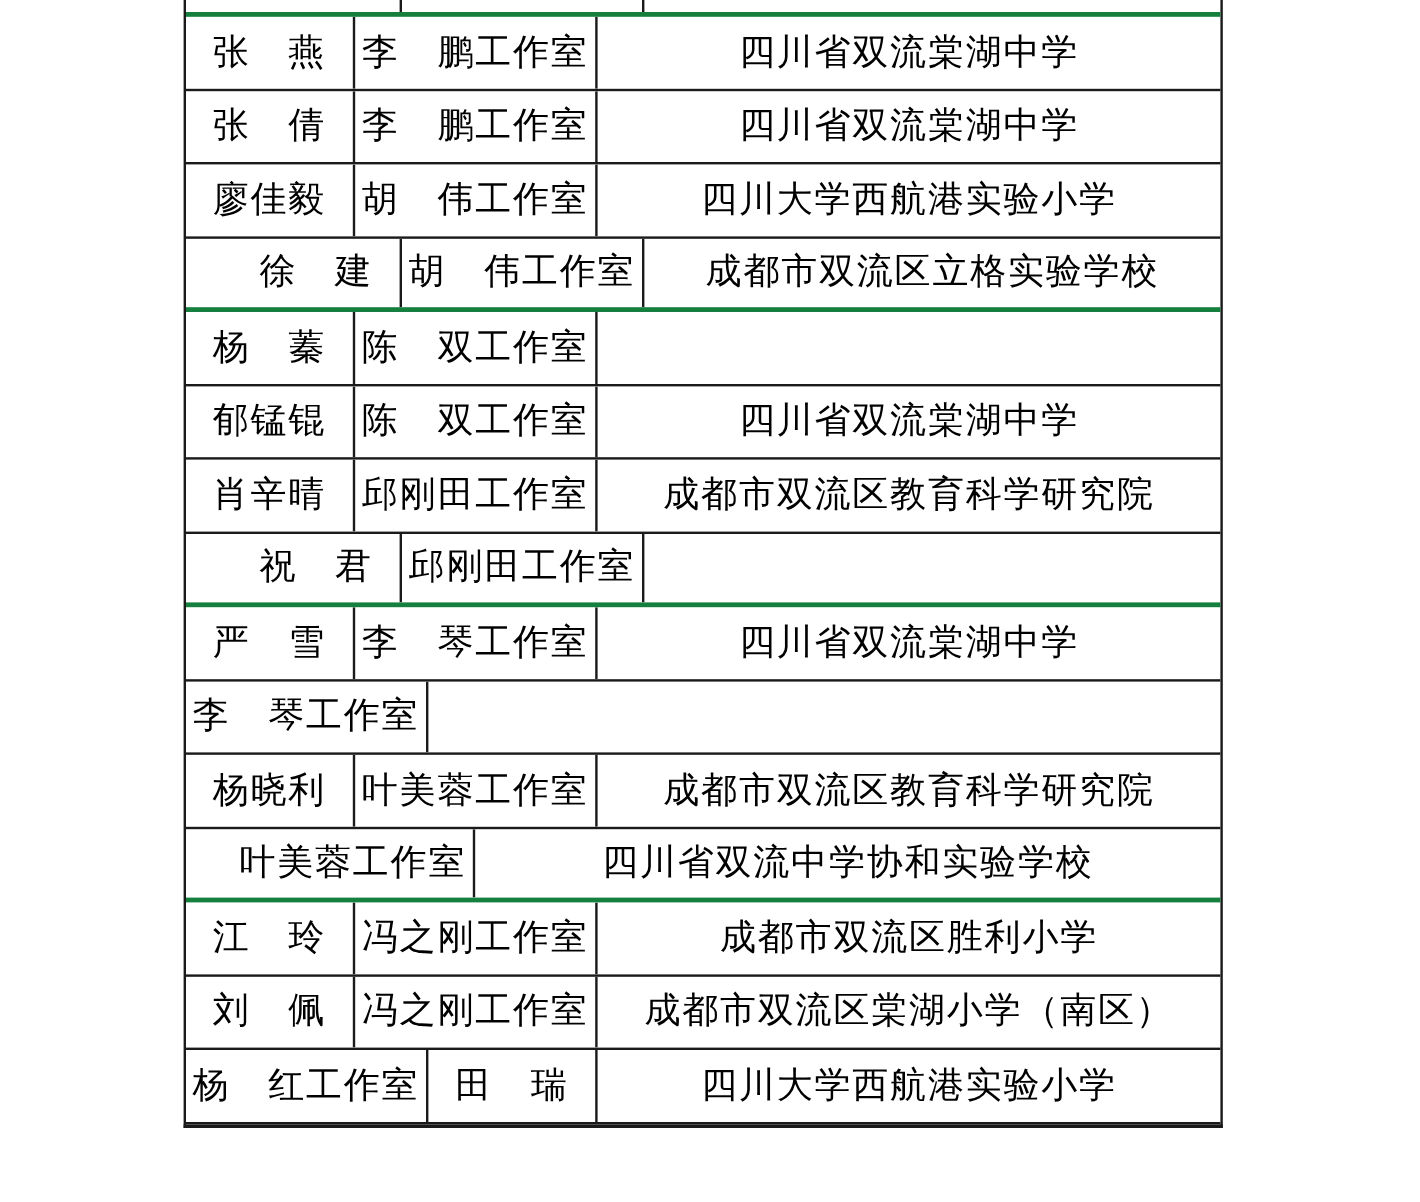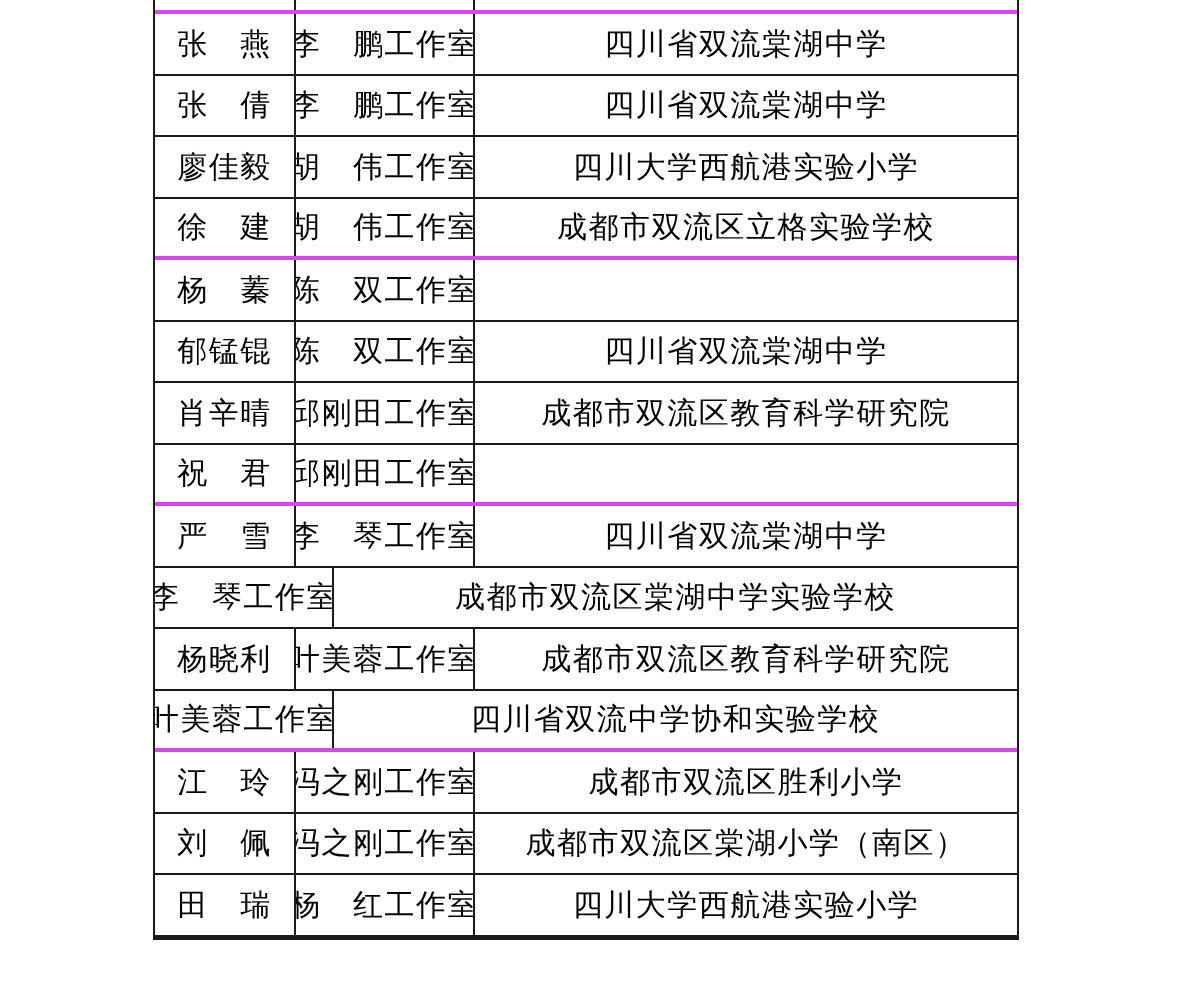--- a/index.html
+++ b/index.html
@@ -29,21 +29,22 @@
     background: #ffffff;
   }
   .row {
     display: flex;
     height: 61.5px;
     box-sizing: border-box;
     border-bottom: 2px solid #1a1a1a;
     overflow: hidden;
   }
   .row.section-break {
-    border-bottom: 4px solid #d946ef;
+    border-bottom: 4px solid #15803d;
+    padding-left: 39px;
   }
   .row.partial {
     height: 14px;
   }
   .row.partial .cell-inner {
     margin-top: -48px;
   }
   .cell {
     display: flex;
     align-items: center;
@@ -56,21 +57,21 @@
     align-items: center;
     justify-content: center;
     height: 60px;
     width: 100%;
   }
   .col-name {
     width: 141px;
     border-right: 2px solid #1a1a1a;
   }
   .col-studio {
-    width: 179px;
+    width: 202px;
     border-right: 2px solid #1a1a1a;
   }
   .col-school {
     flex: 1;
   }
   .cell-text {
     font-size: 30px;
     letter-spacing: 1.5px;
     line-height: 1;
     color: #000000;
@@ -251,25 +252,20 @@
       </div>
     </div>
   </div>
 
   <div class="row">
     <div class="cell col-studio">
       <div class="cell-inner">
         <span class="cell-text">李　琴工作室</span>
       </div>
     </div>
-    <div class="cell col-school">
-      <div class="cell-inner">
-        <span class="cell-text">成都市双流区棠湖中学实验学校</span>
-      </div>
-    </div>
   </div>
 
   <div class="row">
     <div class="cell col-name">
       <div class="cell-inner">
         <span class="cell-text">杨晓利</span>
       </div>
     </div>
     <div class="cell col-studio">
       <div class="cell-inner">
@@ -326,28 +322,28 @@
       </div>
     </div>
     <div class="cell col-school">
       <div class="cell-inner">
         <span class="cell-text">成都市双流区棠湖小学（南区）</span>
       </div>
     </div>
   </div>
 
   <div class="row">
+    <div class="cell col-studio">
+      <div class="cell-inner">
+        <span class="cell-text">杨　红工作室</span>
+      </div>
+    </div>
     <div class="cell col-name">
       <div class="cell-inner">
         <span class="cell-text">田　瑞</span>
-      </div>
-    </div>
-    <div class="cell col-studio">
-      <div class="cell-inner">
-        <span class="cell-text">杨　红工作室</span>
       </div>
     </div>
     <div class="cell col-school">
       <div class="cell-inner">
         <span class="cell-text">四川大学西航港实验小学</span>
       </div>
     </div>
   </div>
 </div>
 </div>

